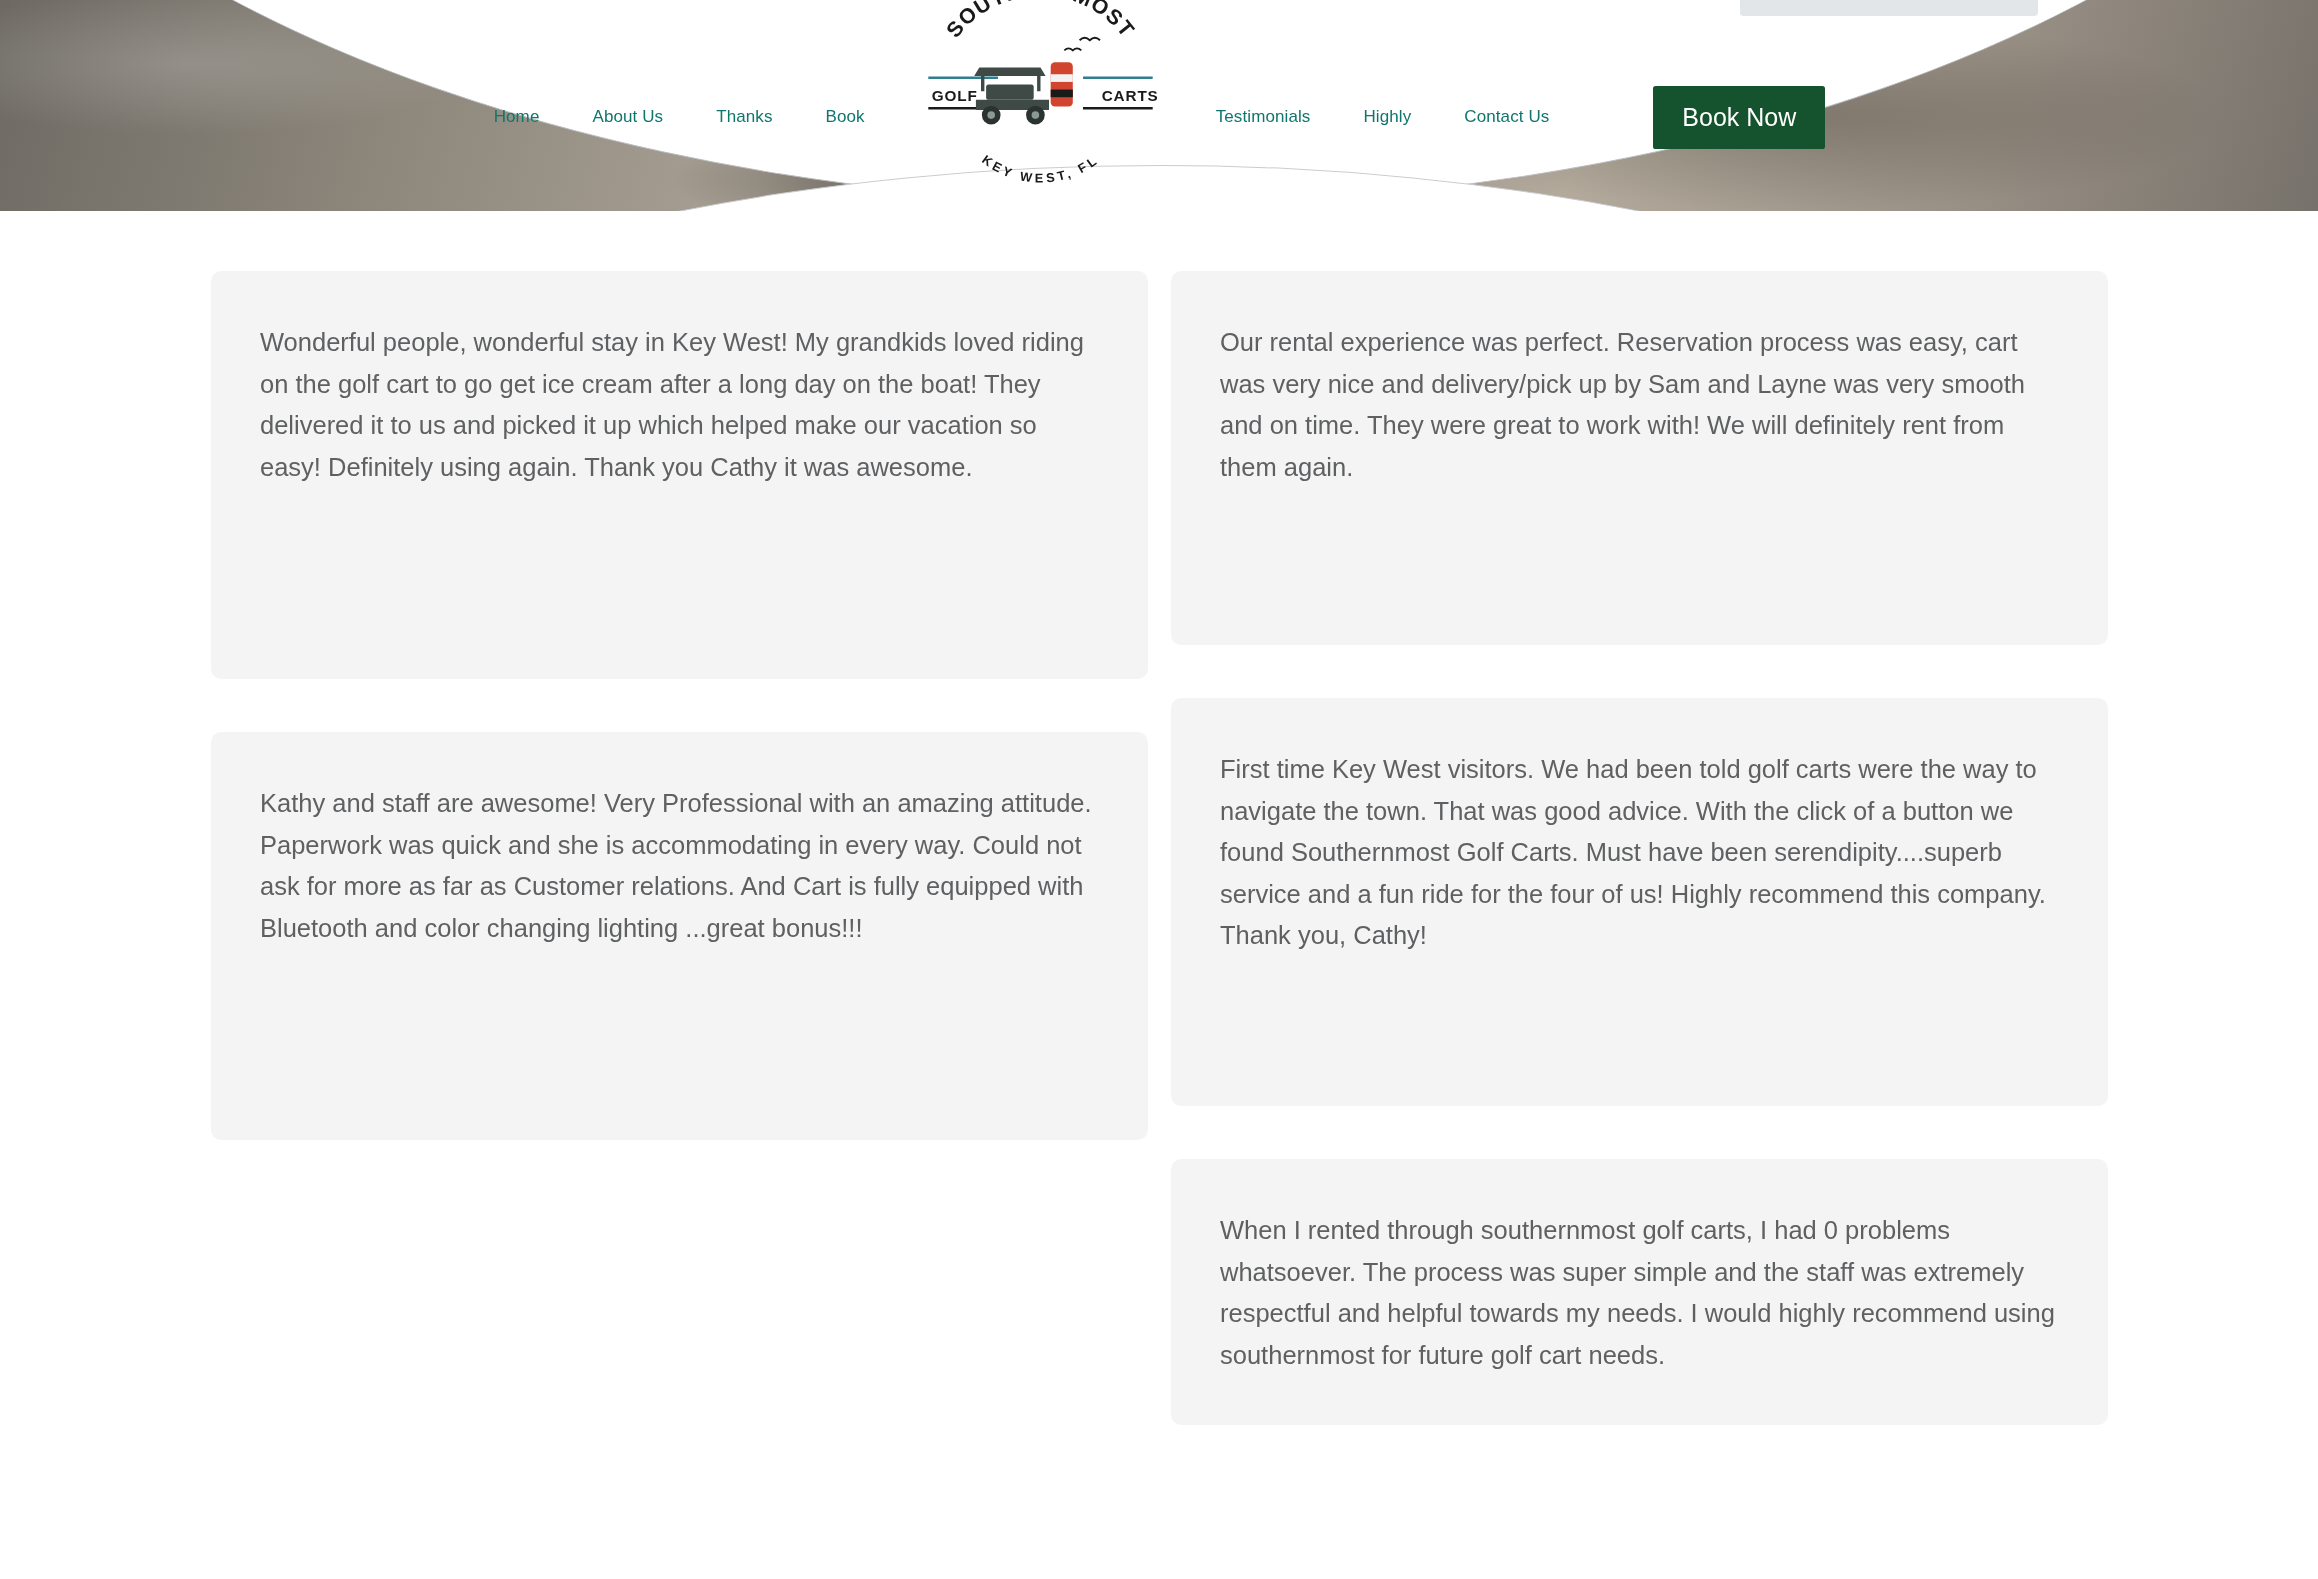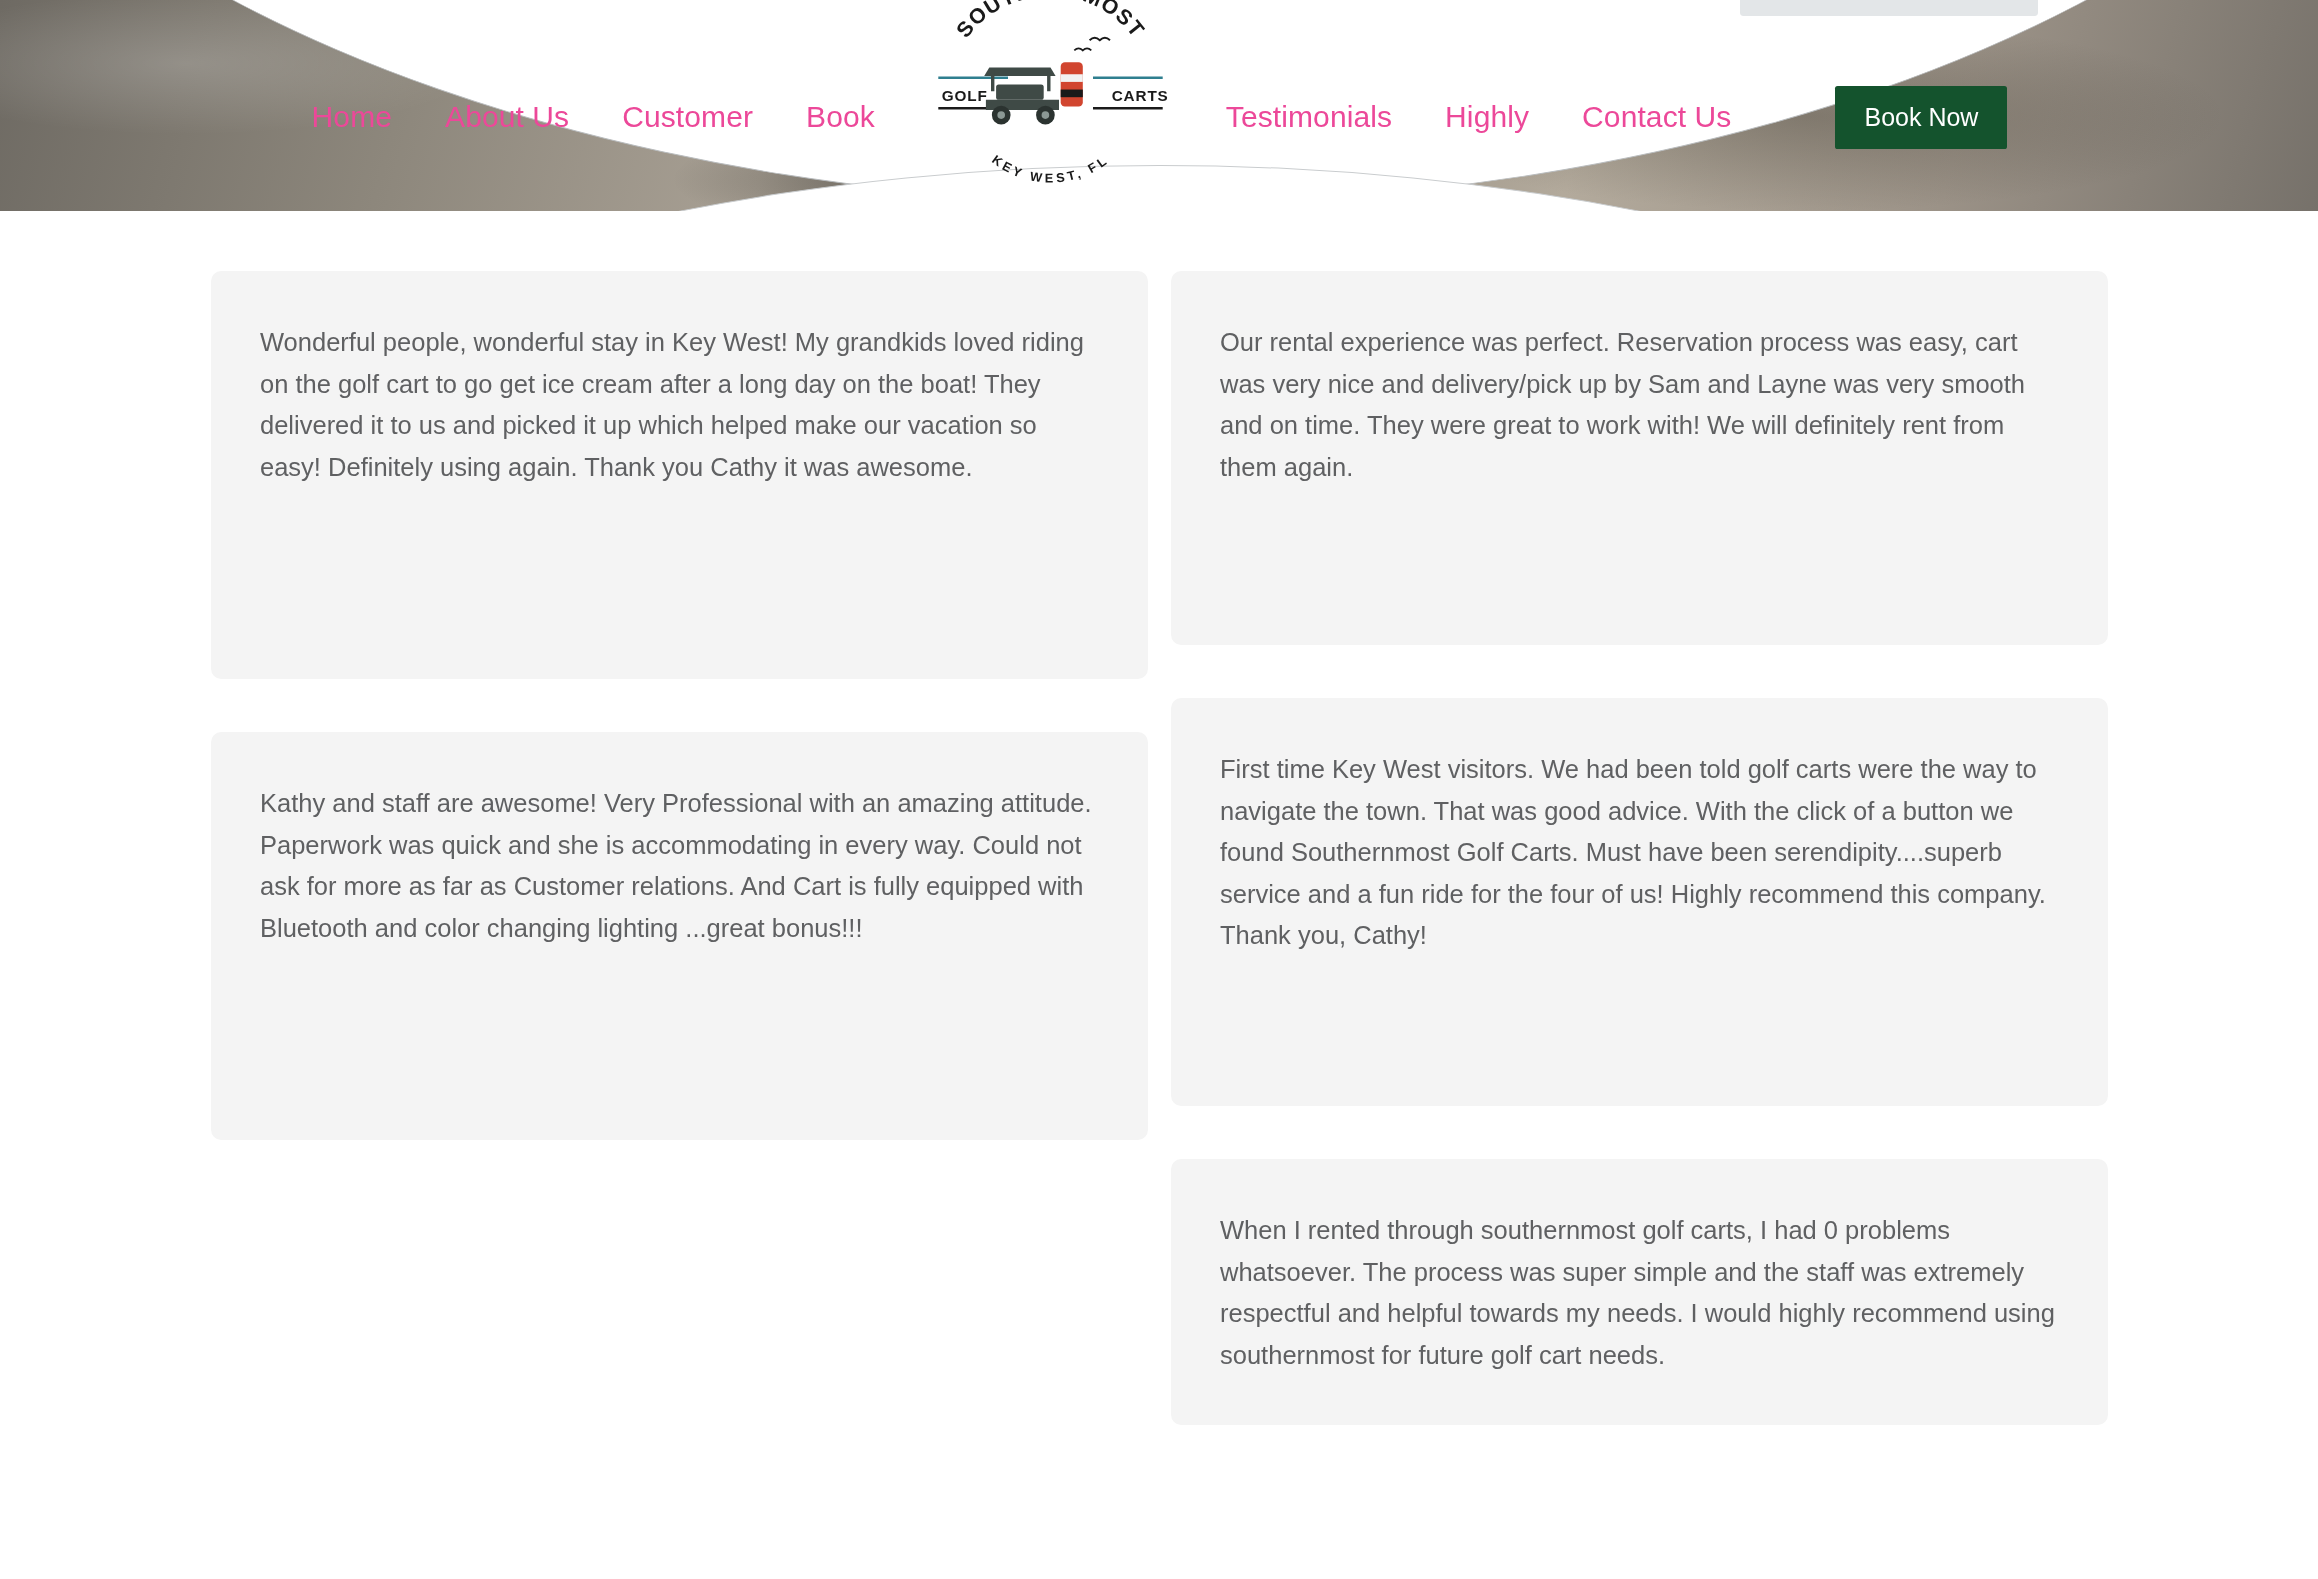--- a/index.html
+++ b/index.html
@@ -71,22 +71,22 @@
     justify-content: center;
     gap: 0;
     z-index: 5;
   }
   .nav-left, .nav-right {
     display: flex;
     align-items: center;
     gap: 53px;
   }
   .nav-link {
-    font-size: 30px;
-    color: #ec4899;
+    font-size: 17px;
+    color: #0f766e;
     text-decoration: none;
     white-space: nowrap;
     letter-spacing: 0.1px;
   }
 
   .logo {
     width: 255px;
     height: 196px;
     position: relative;
     margin: -60px 48px 0 48px;
@@ -153,21 +153,21 @@
   <div class="header-bg"></div>
   <div class="header-curve"></div>
   <div class="header-curve-low"></div>
 
   <div class="top-right-pill"></div>
 
   <nav class="nav">
     <div class="nav-left">
       <a class="nav-link" href="#">Home</a>
       <a class="nav-link" href="#">About Us</a>
-      <a class="nav-link" href="#">Customer</a>
+      <a class="nav-link" href="#">Thanks</a>
       <a class="nav-link" href="#">Book</a>
     </div>
 
     <a class="logo" href="#">
       <svg viewBox="0 0 300 230" width="255" height="196" xmlns="http://www.w3.org/2000/svg" aria-hidden="true">
         <defs>
           <path id="arcTop" d="M 32,120 A 118,112 0 0 1 268,120"></path>
           <path id="arcBottom" d="M 48,150 A 104,96 0 0 0 252,150"></path>
         </defs>
         <text font-family="Liberation Sans, sans-serif" font-size="25" font-weight="bold" fill="#1a1a1a" letter-spacing="1.5">

